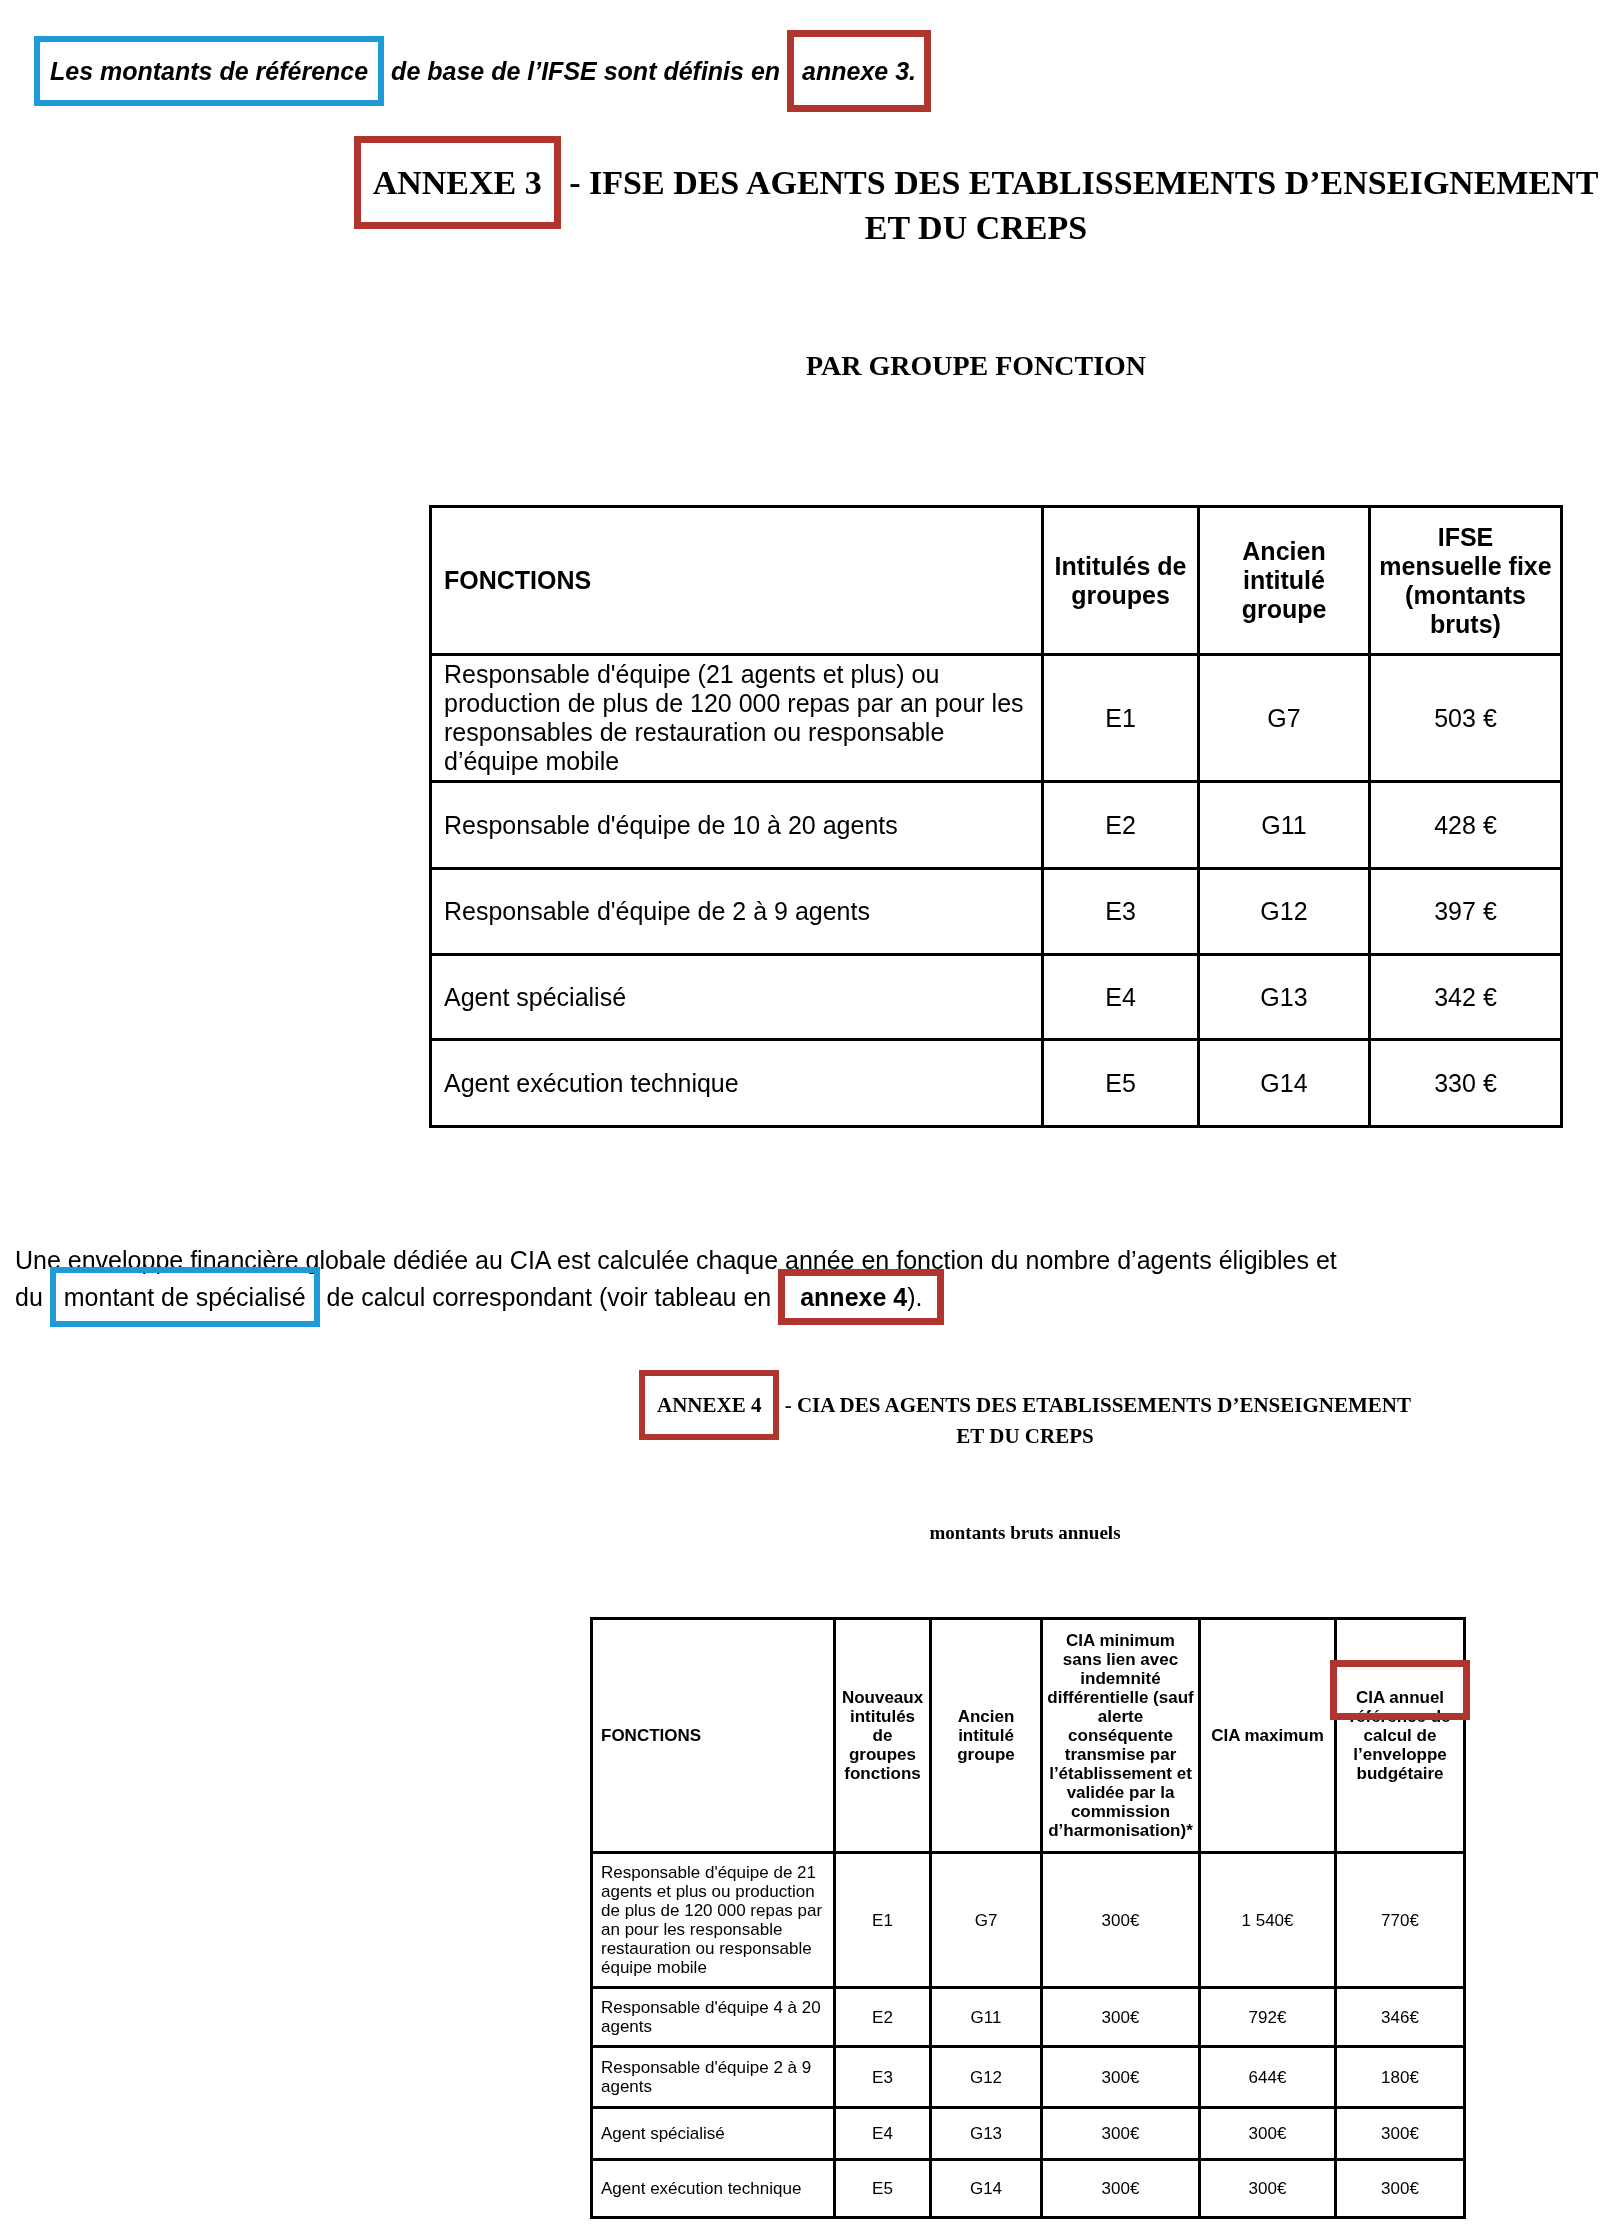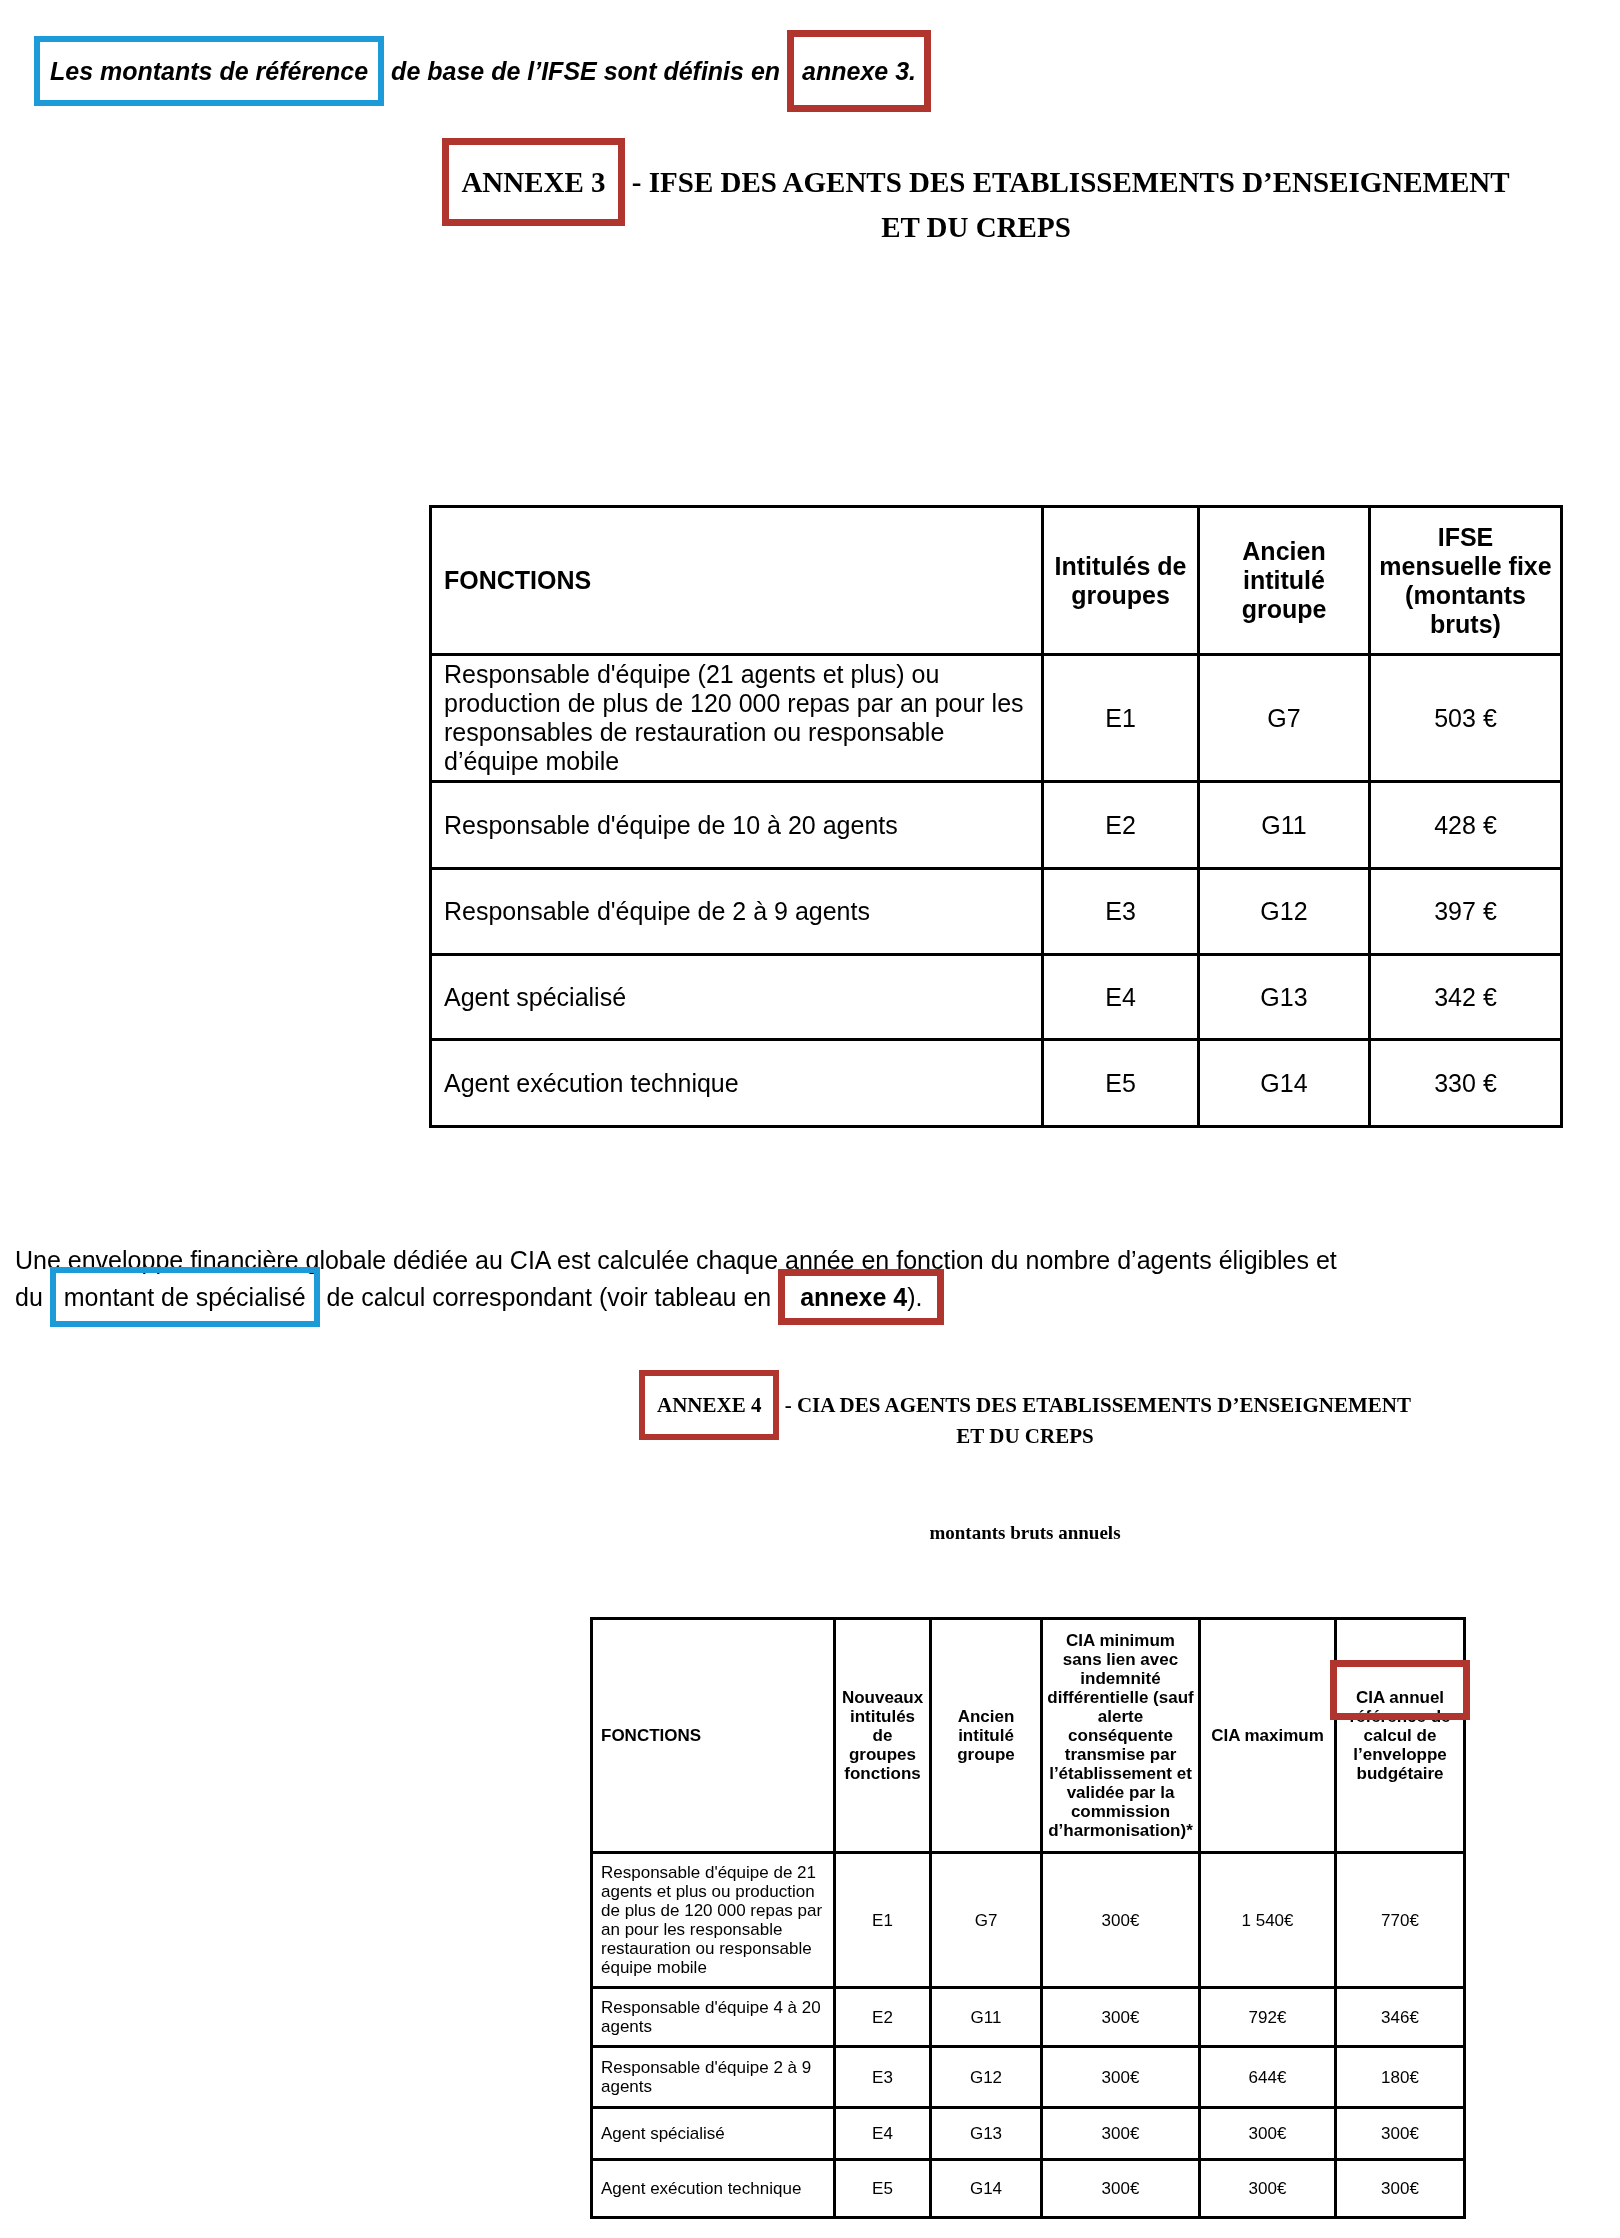--- a/index.html
+++ b/index.html
@@ -20,21 +20,21 @@
     position:absolute; left:34px; top:57px; width:1400px;
     font-size:25px; font-weight:bold; font-style:italic; line-height:29px;
     white-space:nowrap;
   }
   .p1 .hl-blue { border-width:6px; padding:15px 10px; }
   .p1 .hl-red  { border-width:7px; padding:20px 8px; }
 
   
   .h3t {
     position:absolute; left:332px; top:160px; width:1288px;
-    font-size:29px; font-weight:bold; line-height:45px; text-align:center;
+    font-size:34px; font-weight:bold; line-height:45px; text-align:center;
   }
   .h3t .hl-red { border-width:7px; padding:21px 12px; }
 
   .subtitle1 {
     position:absolute; left:332px; top:350px; width:1288px;
     font-size:28px; font-weight:bold; line-height:32px; text-align:center;
   }
 
   
   table { border-collapse:collapse; table-layout:fixed; }
@@ -90,20 +90,21 @@
 
 <div class="page">
 
   <div class="p1"><span class="hl hl-blue"><span>Les montants de référence</span></span><span> de base de l’IFSE sont définis en </span><span class="hl hl-red"><span>annexe 3.</span></span></div>
 
   <div class="h3t serif">
     <div><span class="hl hl-red"><span>ANNEXE 3</span></span><span> - IFSE DES AGENTS DES ETABLISSEMENTS D’ENSEIGNEMENT</span></div>
     <div>ET DU CREPS</div>
   </div>
 
+  <div class="subtitle1 serif">PAR GROUPE FONCTION</div>
 
   <table class="t1">
     <colgroup>
       <col style="width:612px">
         <col style="width:156px">
         <col style="width:171px">
         <col style="width:192px">
     </colgroup>
     <tbody>
         <tr class="hr">

